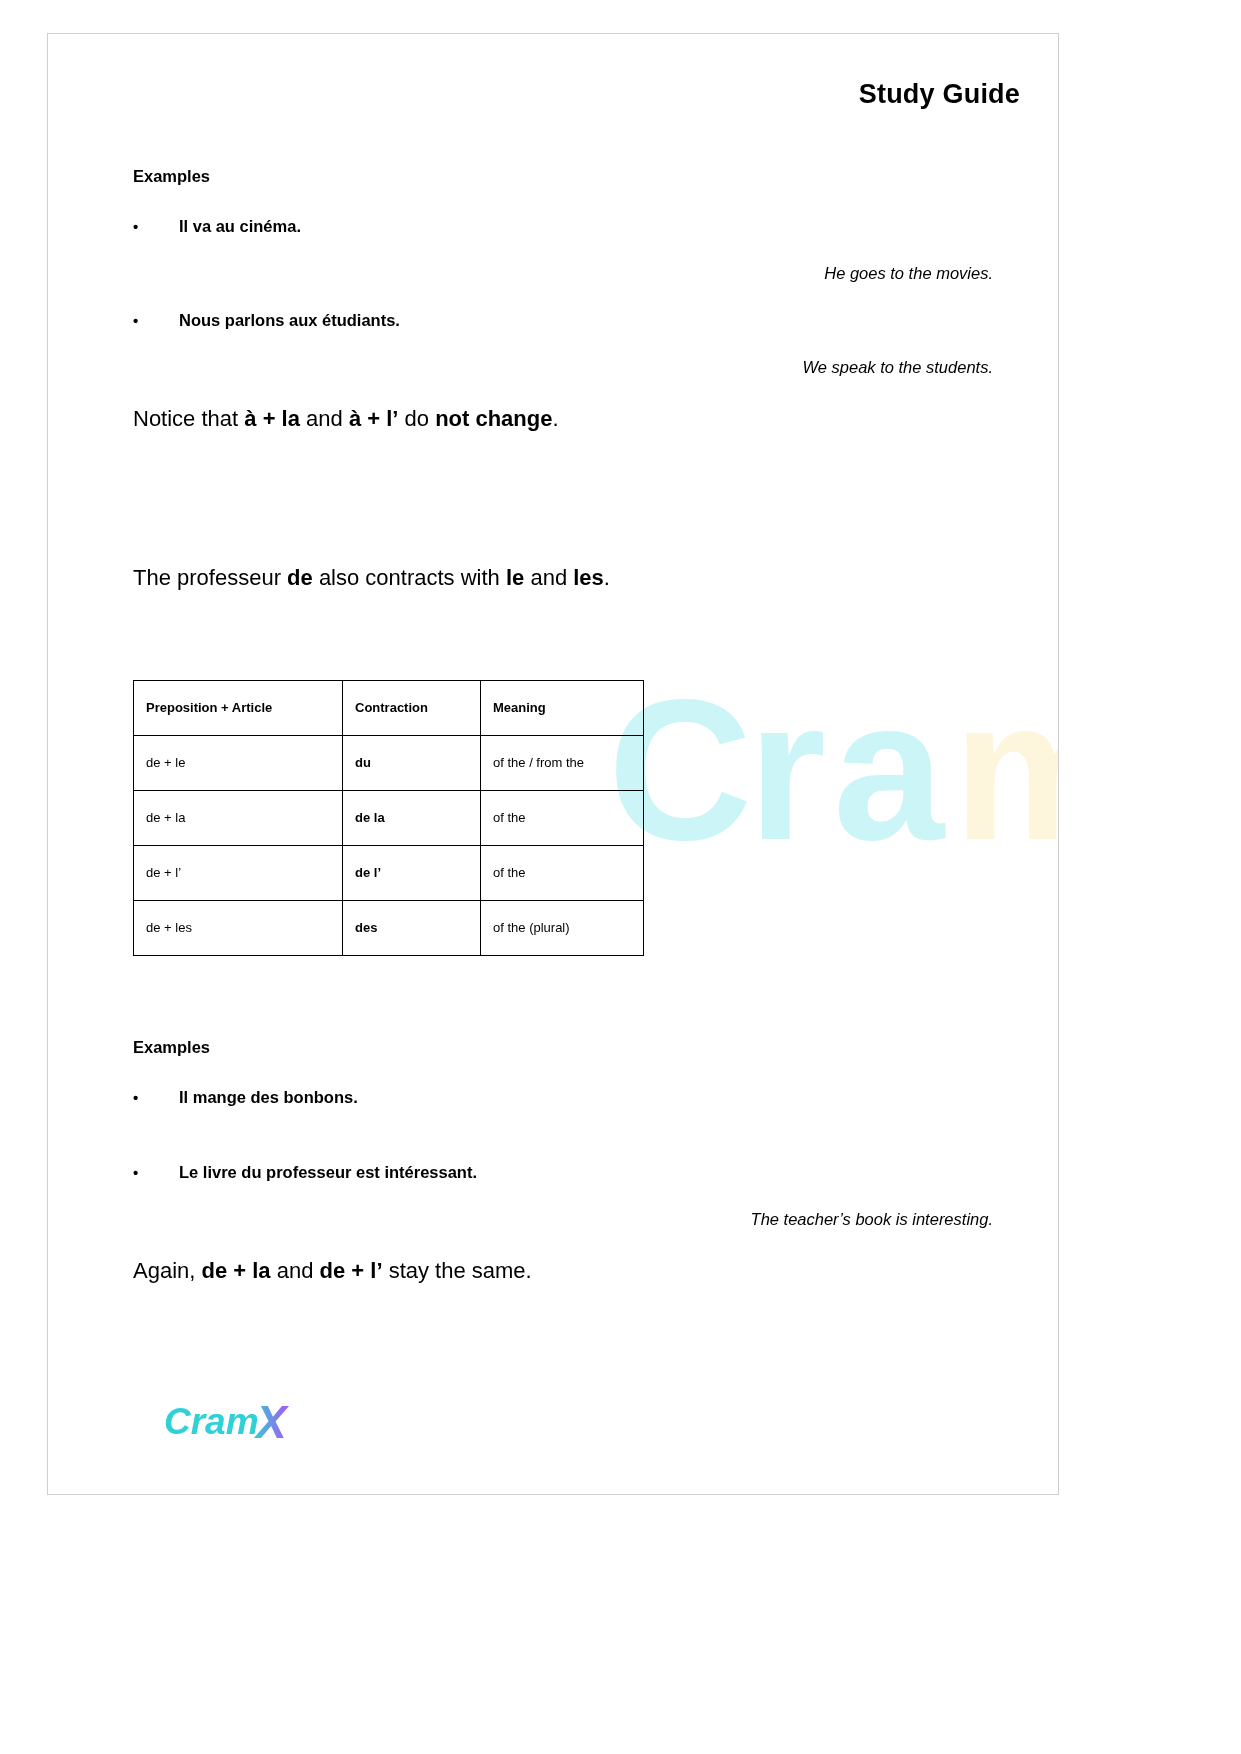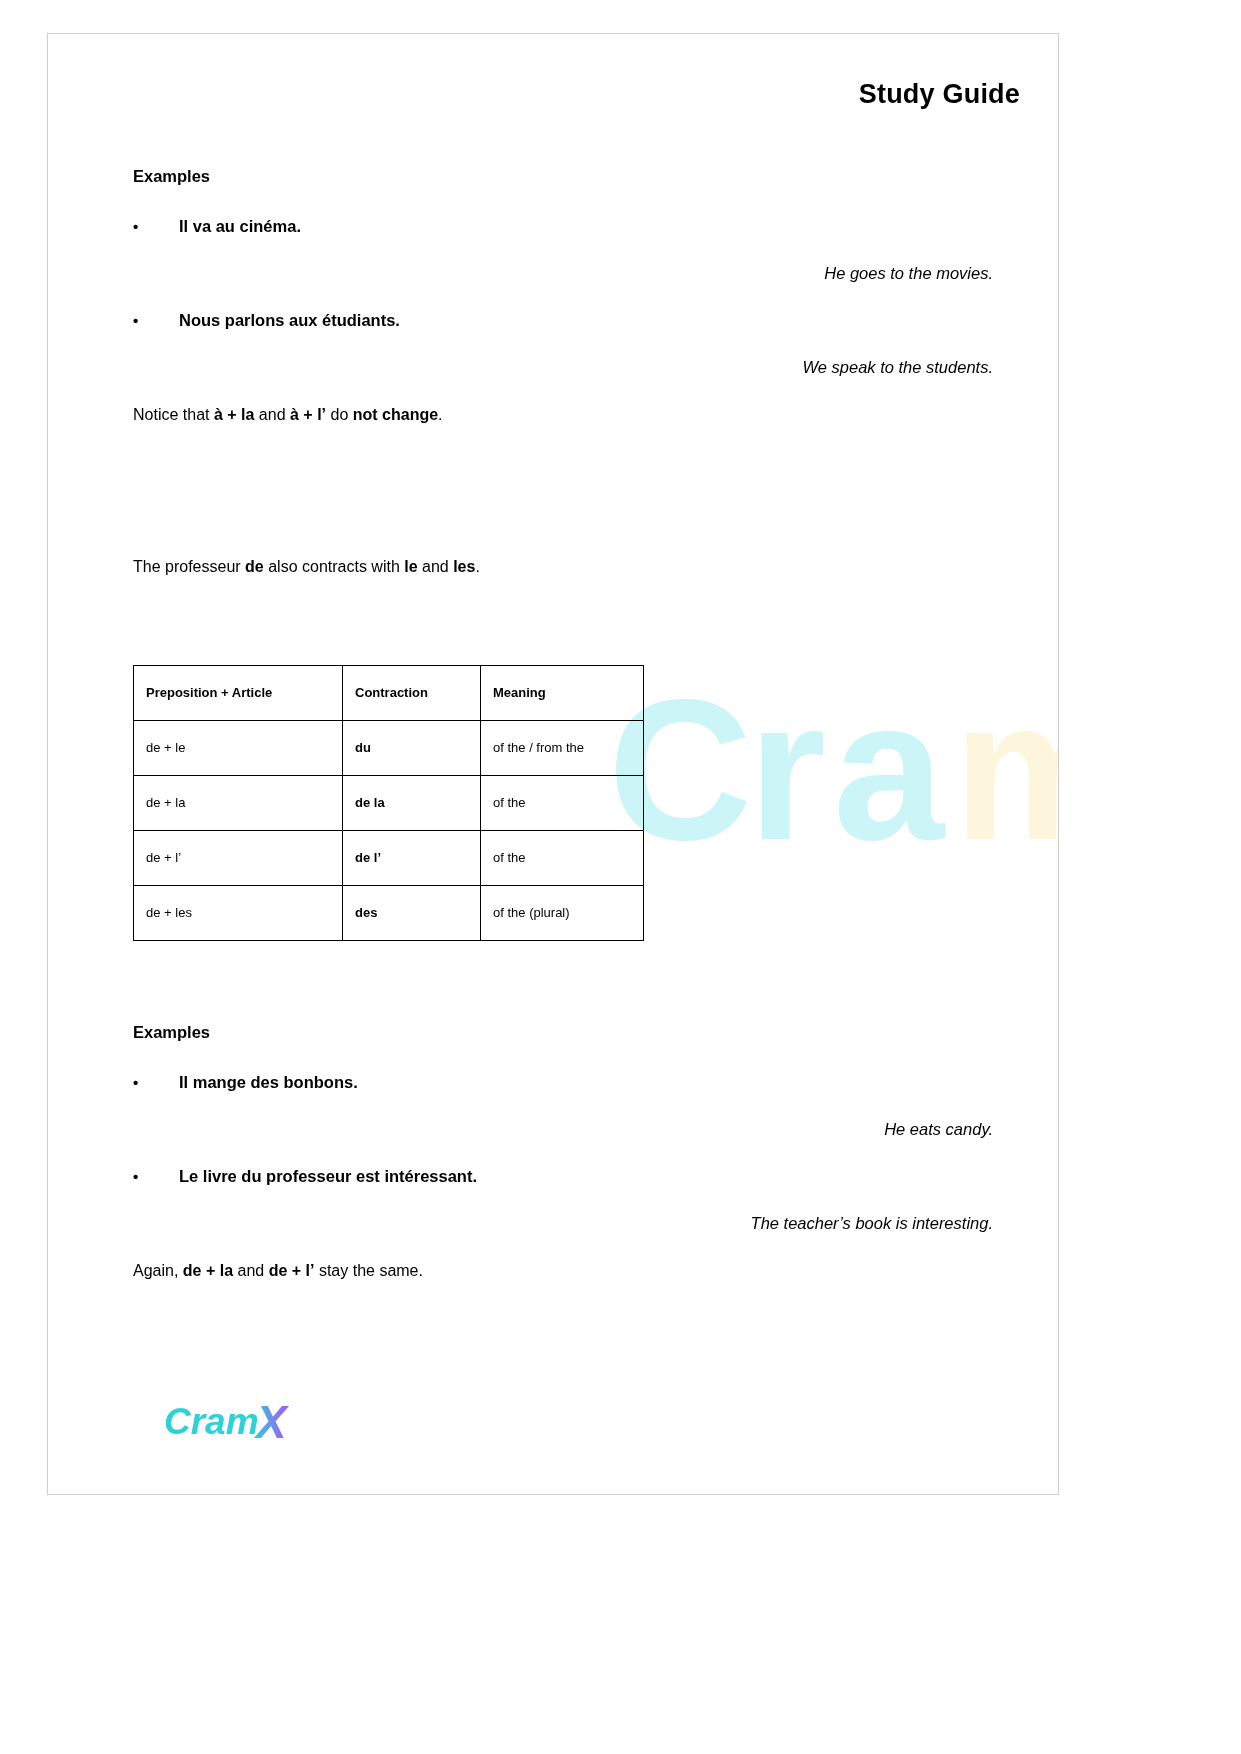--- a/index.html
+++ b/index.html
@@ -74,21 +74,21 @@
     line-height: 1.2;
   }
 
   .section-head {
     font-size: 16.5px;
     font-weight: bold;
     line-height: 1.2;
   }
 
   .para {
-    font-size: 16px;
+    font-size: 22px;
     line-height: 1.25;
   }
 
   .para b { font-weight: bold; }
 
   .bullet-row {
     display: flex;
     align-items: baseline;
     font-size: 16.5px;
     font-weight: bold;
@@ -269,21 +269,20 @@
       <div class="sp-30"></div>
 
       <div class="bullet-row">
         <span class="bullet-dot">•</span>
         <span class="bullet-indent"></span>
         <span class="bullet-text">Il mange des bonbons.</span>
       </div>
 
       <div class="sp-28"></div>
 
-      <div class="translation">He eats candy.</div>
 
       <div class="sp-28"></div>
 
       <div class="bullet-row">
         <span class="bullet-dot">•</span>
         <span class="bullet-indent"></span>
         <span class="bullet-text">Le livre du professeur est intéressant.</span>
       </div>
 
       <div class="sp-28"></div>

